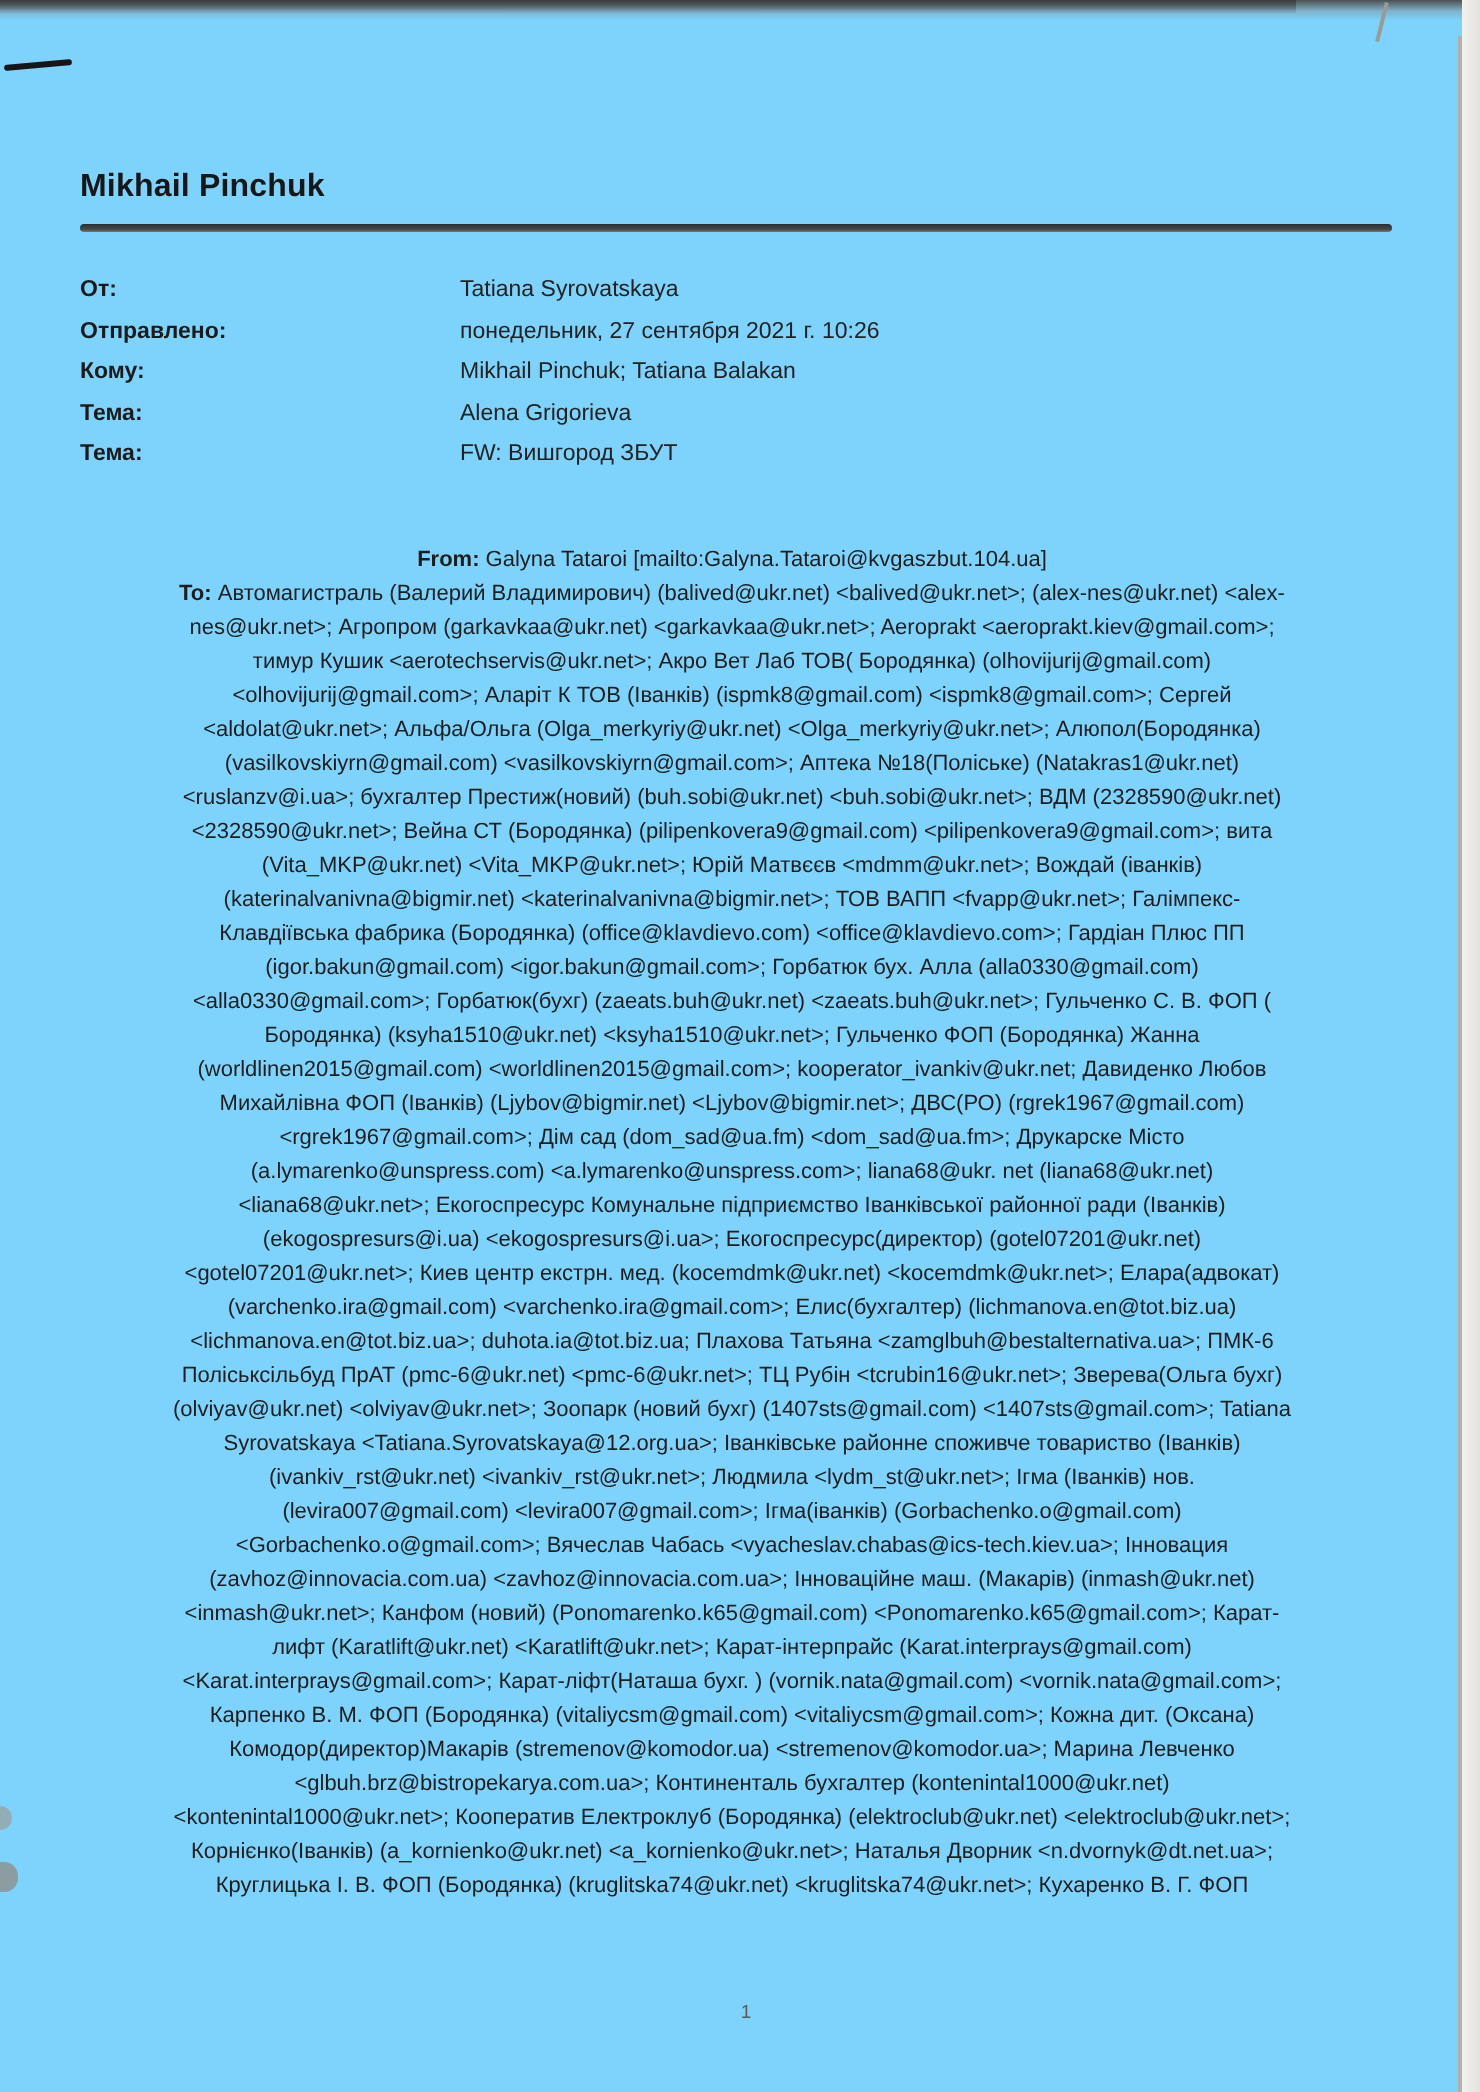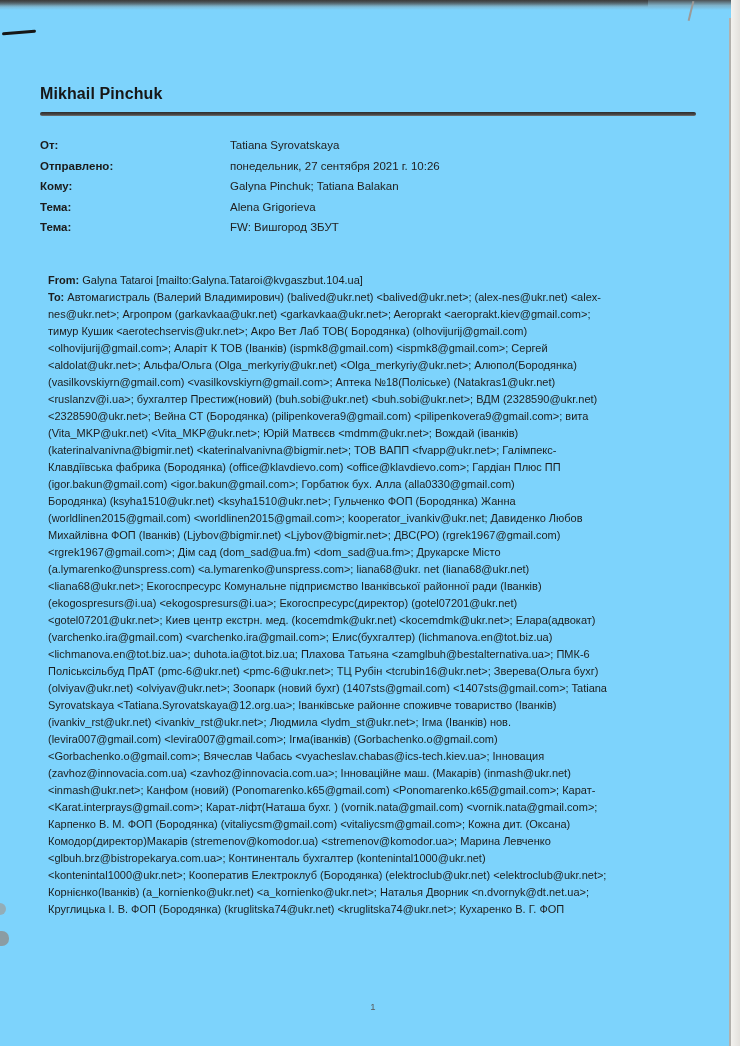--- a/index.html
+++ b/index.html
@@ -32,21 +32,21 @@
   .title-rule { position:absolute; left:40px; top:112px; width:656px; height:4px;
     background:linear-gradient(to bottom,#2c2c2c 0%,#4a4a4a 70%,#777 100%); border-radius:2px; }
 
   
   .fields { position:absolute; left:40px; top:133px; width:650px; }
   .field-row { display:flex; height:20.4px; align-items:flex-end; font-size:11.5px; line-height:15px; }
   .field-label { width:190px; font-weight:bold; color:#1b1b1b; flex-shrink:0; }
   .field-value { color:#222; }
 
   
-  .body-block { position:absolute; left:48px; top:272px; width:684px; font-size:11px; color:#1d1d1d; }
+  .body-block { position:absolute; left:24px; top:272px; width:684px; font-size:11px; color:#1d1d1d;text-align:center; }
   .body-line { height:17px; line-height:17px; white-space:pre; overflow:hidden; }
   .body-line .b { font-weight:bold; }
 
   .page-number { position:absolute; left:0; top:1001px; width:746px; text-align:center;
     font-size:9.5px; color:#5a5a5a; }
 </style>
 </head>
 <body>
 
 <div class="page">
@@ -70,21 +70,21 @@
         <span class="field-value">Tatiana Syrovatskaya</span>
       </div>
 
       <div class="field-row">
         <span class="field-label">Отправлено:</span>
         <span class="field-value">понедельник, 27 сентября 2021 г. 10:26</span>
       </div>
 
       <div class="field-row">
         <span class="field-label">Кому:</span>
-        <span class="field-value">Galyna Pinchuk; Tatiana Balakan</span>
+        <span class="field-value">Mikhail Pinchuk; Tatiana Balakan</span>
       </div>
 
       <div class="field-row">
         <span class="field-label">Тема:</span>
         <span class="field-value">Alena Grigorieva</span>
       </div>
 
       <div class="field-row">
         <span class="field-label">Тема:</span>
         <span class="field-value">FW: Вишгород ЗБУТ</span>
@@ -114,20 +114,21 @@
       <div class="body-line"><span class="b"></span><span>&lt;2328590@ukr.net&gt;; Вейна СТ (Бородянка) (pilipenkovera9@gmail.com) &lt;pilipenkovera9@gmail.com&gt;; вита</span></div>
 
       <div class="body-line"><span class="b"></span><span>(Vita_MKP@ukr.net) &lt;Vita_MKP@ukr.net&gt;; Юрій Матвєєв &lt;mdmm@ukr.net&gt;; Вождай (іванків)</span></div>
 
       <div class="body-line"><span class="b"></span><span>(katerinalvanivna@bigmir.net) &lt;katerinalvanivna@bigmir.net&gt;; ТОВ ВАПП &lt;fvapp@ukr.net&gt;; Галімпекс-</span></div>
 
       <div class="body-line"><span class="b"></span><span>Клавдіївська фабрика (Бородянка) (office@klavdievo.com) &lt;office@klavdievo.com&gt;; Гардіан Плюс ПП</span></div>
 
       <div class="body-line"><span class="b"></span><span>(igor.bakun@gmail.com) &lt;igor.bakun@gmail.com&gt;; Горбатюк бух. Алла (alla0330@gmail.com)</span></div>
 
+      <div class="body-line"><span class="b"></span><span>&lt;alla0330@gmail.com&gt;; Горбатюк(бухг) (zaeats.buh@ukr.net) &lt;zaeats.buh@ukr.net&gt;; Гульченко С. В. ФОП (</span></div>
 
       <div class="body-line"><span class="b"></span><span>Бородянка) (ksyha1510@ukr.net) &lt;ksyha1510@ukr.net&gt;; Гульченко ФОП (Бородянка) Жанна</span></div>
 
       <div class="body-line"><span class="b"></span><span>(worldlinen2015@gmail.com) &lt;worldlinen2015@gmail.com&gt;; kooperator_ivankiv@ukr.net; Давиденко Любов</span></div>
 
       <div class="body-line"><span class="b"></span><span>Михайлівна ФОП (Іванків) (Ljybov@bigmir.net) &lt;Ljybov@bigmir.net&gt;; ДВС(РО) (rgrek1967@gmail.com)</span></div>
 
       <div class="body-line"><span class="b"></span><span>&lt;rgrek1967@gmail.com&gt;; Дім сад (dom_sad@ua.fm) &lt;dom_sad@ua.fm&gt;; Друкарске Місто</span></div>
 
       <div class="body-line"><span class="b"></span><span>(a.lymarenko@unspress.com) &lt;a.lymarenko@unspress.com&gt;; liana68@ukr. net (liana68@ukr.net)</span></div>
@@ -151,20 +152,21 @@
       <div class="body-line"><span class="b"></span><span>(ivankiv_rst@ukr.net) &lt;ivankiv_rst@ukr.net&gt;; Людмила &lt;lydm_st@ukr.net&gt;; Ігма (Іванків) нов.</span></div>
 
       <div class="body-line"><span class="b"></span><span>(levira007@gmail.com) &lt;levira007@gmail.com&gt;; Ігма(іванків) (Gorbachenko.o@gmail.com)</span></div>
 
       <div class="body-line"><span class="b"></span><span>&lt;Gorbachenko.o@gmail.com&gt;; Вячеслав Чабась &lt;vyacheslav.chabas@ics-tech.kiev.ua&gt;; Інновация</span></div>
 
       <div class="body-line"><span class="b"></span><span>(zavhoz@innovacia.com.ua) &lt;zavhoz@innovacia.com.ua&gt;; Інноваційне маш. (Макарів) (inmash@ukr.net)</span></div>
 
       <div class="body-line"><span class="b"></span><span>&lt;inmash@ukr.net&gt;; Канфом (новий) (Ponomarenko.k65@gmail.com) &lt;Ponomarenko.k65@gmail.com&gt;; Карат-</span></div>
 
+      <div class="body-line"><span class="b"></span><span>лифт (Karatlift@ukr.net) &lt;Karatlift@ukr.net&gt;; Карат-інтерпрайс (Karat.interprays@gmail.com)</span></div>
 
       <div class="body-line"><span class="b"></span><span>&lt;Karat.interprays@gmail.com&gt;; Карат-ліфт(Наташа бухг. ) (vornik.nata@gmail.com) &lt;vornik.nata@gmail.com&gt;;</span></div>
 
       <div class="body-line"><span class="b"></span><span>Карпенко В. М. ФОП (Бородянка) (vitaliycsm@gmail.com) &lt;vitaliycsm@gmail.com&gt;; Кожна дит. (Оксана)</span></div>
 
 
       <div class="body-line"><span class="b"></span><span>Комодор(директор)Макарів (stremenov@komodor.ua) &lt;stremenov@komodor.ua&gt;; Марина Левченко</span></div>
 
       <div class="body-line"><span class="b"></span><span>&lt;glbuh.brz@bistropekarya.com.ua&gt;; Континенталь бухгалтер (kontenintal1000@ukr.net)</span></div>
 

